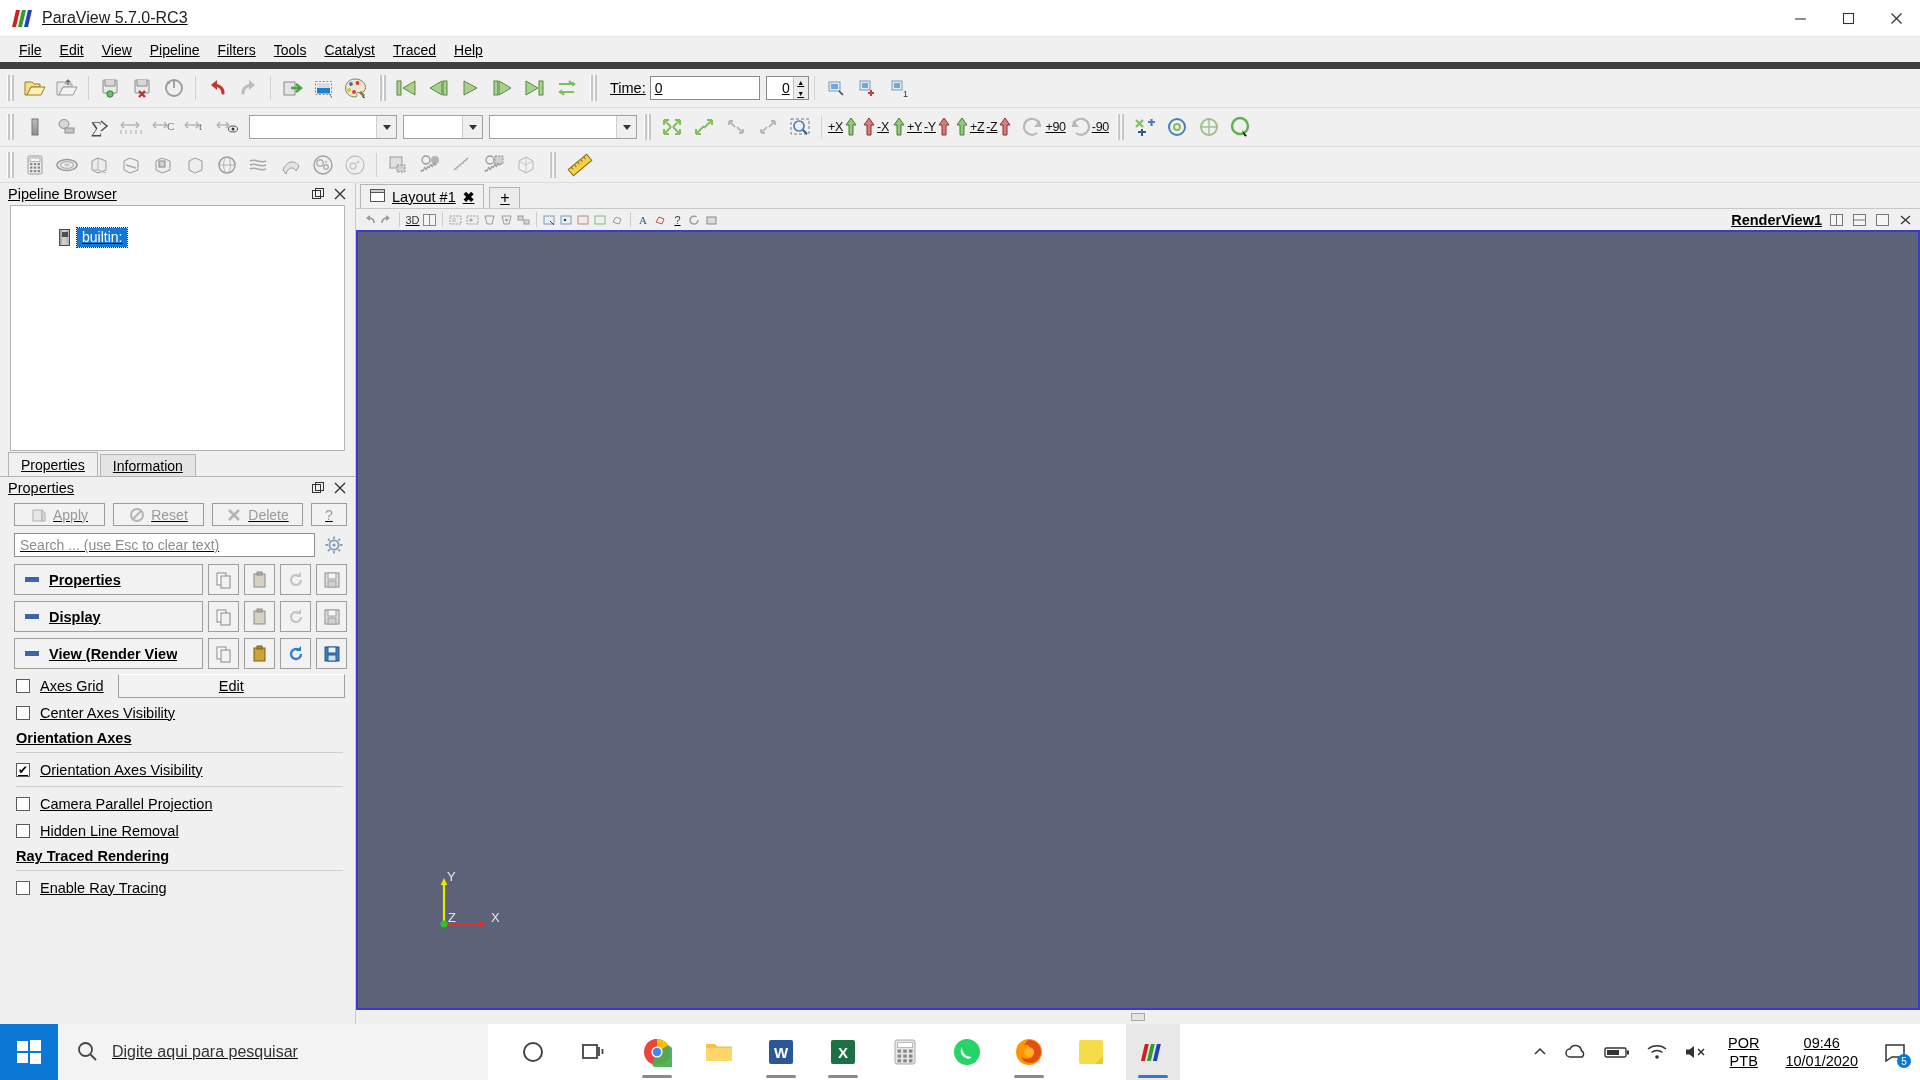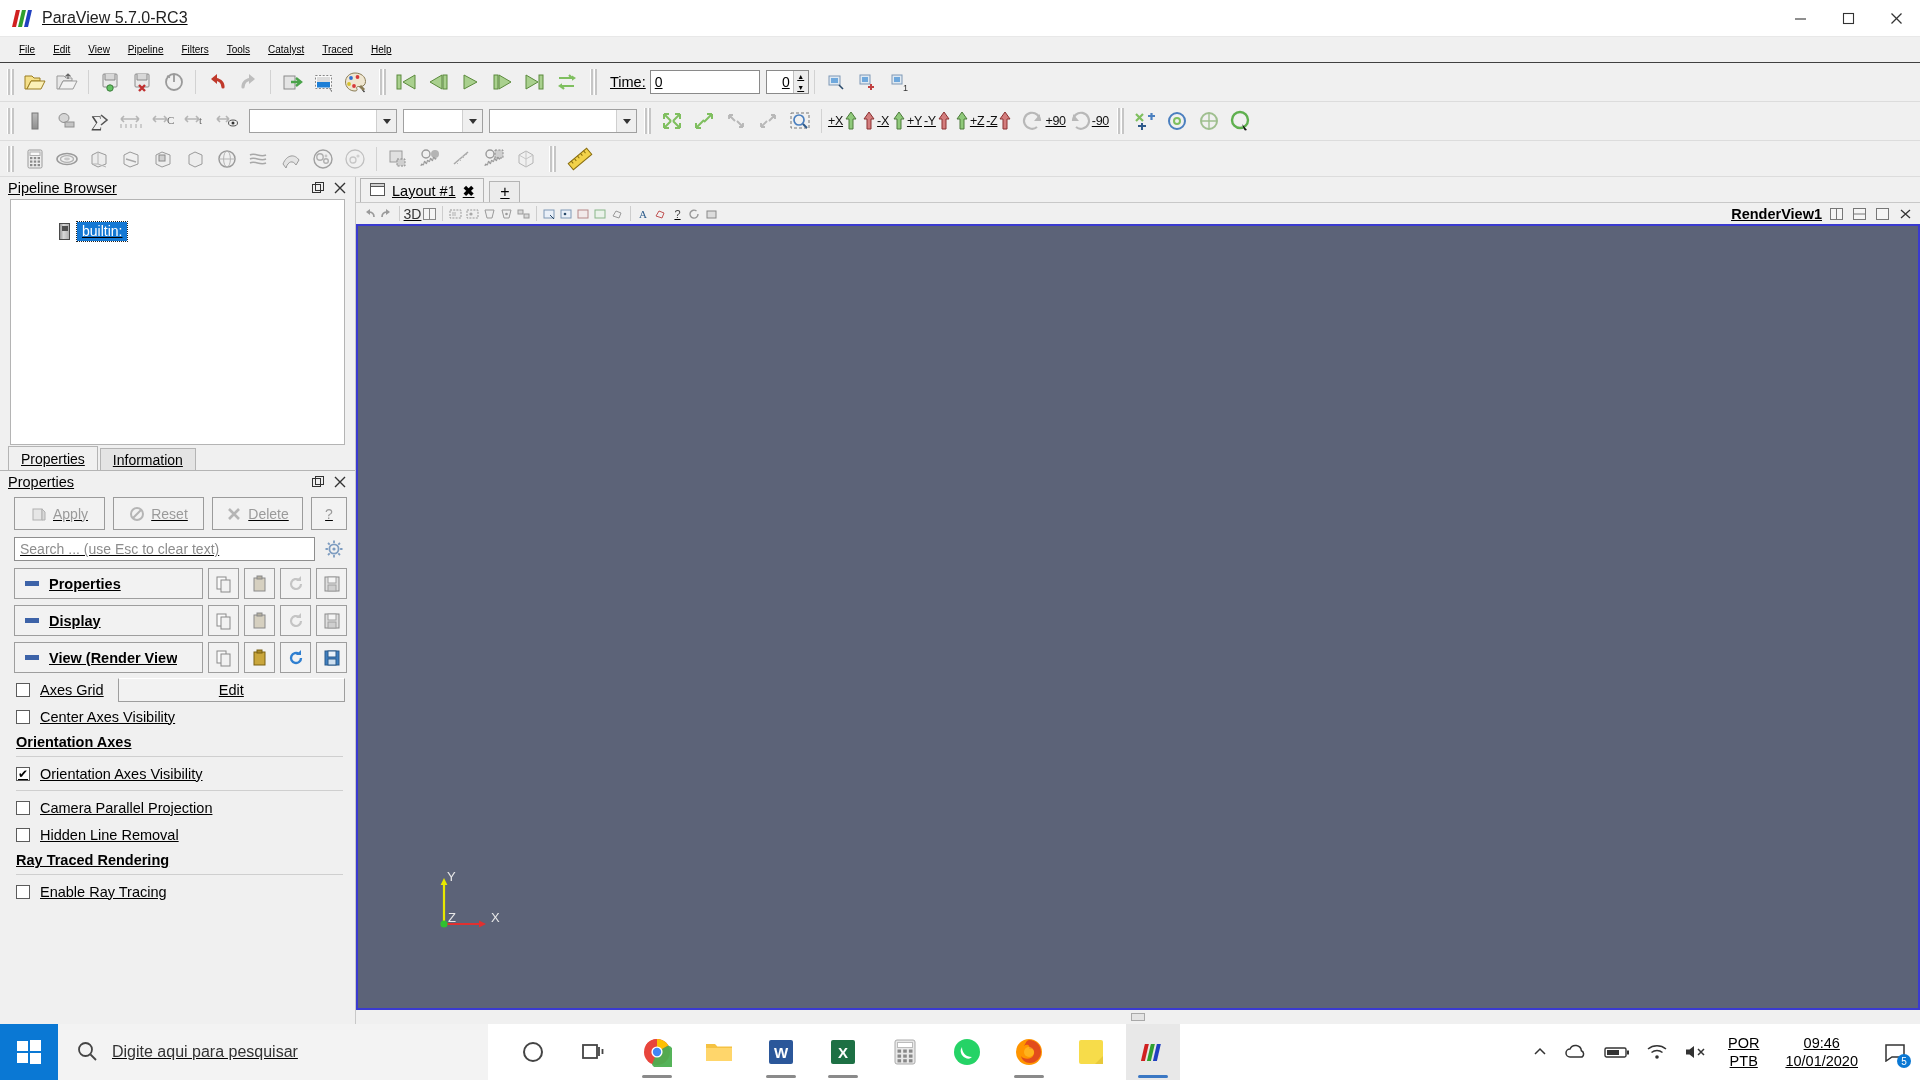--- a/index.html
+++ b/index.html
@@ -16,24 +16,24 @@
   .titlebar{ height:37px; background:#ffffff; display:flex; align-items:center; flex:0 0 37px; border-bottom:1px solid #e8e8e8;}
   .titlebar .logo{ margin-left:14px; margin-right:10px; display:flex; align-items:flex-end; height:17px;}
   .titlebar .logo i{ display:block; width:4px; height:17px; margin-right:2px; transform:skewX(-13deg); }
   .titlebar .title{ font-size:16px; color:#222; }
   .winbtns{ margin-left:auto; display:flex; height:37px; }
   .winbtn{ width:48px; height:37px; display:flex; align-items:center; justify-content:center; font-size:15px; color:#333; }
   .winbtn svg{ display:block; }
 
   
   .menubar{ height:25px; flex:0 0 25px; display:flex; align-items:center; padding-left:10px; background:#f0f0f0; }
-  .menu-item{ padding:3px 9px; font-size:10px; color:#000; }
+  .menu-item{ padding:3px 9px; font-size:14px; color:#000; }
 
   
-  .toolbars{ background:#f0f0f0; border-top:1px solid #404040; }
+  .toolbars{ background:#f0f0f0; border-top:7px solid #404040; }
   .tbrow{ display:flex; align-items:center; height:39px; border-bottom:1px solid #dcdcdc; }
   .tbrow.r3{ height:36px; }
   .grip{ width:9px; height:26px; margin:0 4px 0 6px; position:relative; flex:0 0 9px;}
   .grip::before,.grip::after{ content:""; position:absolute; top:0; width:2px; height:26px; background:#c6c6c6; border-left:1px solid #fff;}
   .grip::before{ left:1px;} .grip::after{ left:5px;}
   .sep{ width:1px; height:24px; background:#d2d2d2; margin:0 5px; flex:0 0 1px;}
   .tbtn{ width:32px; height:30px; display:flex; align-items:center; justify-content:center; flex:0 0 32px; }
   .tbtn svg{ display:block; }
   .tbtn.wide{ width:38px; flex:0 0 38px;}
   .tlabel{ font-size:14.5px; margin:0 4px 0 8px; }
@@ -70,21 +70,21 @@
   .pl-srv-icon::before{ content:""; position:absolute; left:2px; top:2px; width:6px; height:5px; background:#4f4f4f;}
   .pl-label{ background:#1478d4; color:#fff; font-size:14px; padding:1px 5px 2px 5px; outline:1px dotted #222; }
 
   .tabsrow{ height:26px; display:flex; align-items:flex-end; padding-left:8px; border-bottom:1px solid #b4b4b4;}
   .ptab{ height:22px; padding:0 12px; font-size:14px; display:flex; align-items:center;
          border:1px solid #b4b4b4; border-bottom:none; background:#e4e4e4; margin-right:2px;}
   .ptab.active{ background:#f0f0f0; height:24px; }
 
   .propspanel{ flex:1; display:flex; flex-direction:column; min-height:0; }
   .btnrow{ display:flex; padding:4px 8px 2px 14px; gap:8px; }
-  .pbtn{ height:33px; flex:1; border:1px solid #9b9b9b; background:#f2f2f2; display:flex; align-items:center;
+  .pbtn{ height:23px; flex:1; border:1px solid #9b9b9b; background:#f2f2f2; display:flex; align-items:center;
          justify-content:center; gap:6px; font-size:14px; color:#9a9a9a; }
   .pbtn.help{ flex:0 0 36px; }
   .searchrow{ display:flex; align-items:center; padding:5px 8px 4px 14px; gap:6px;}
   .searchbox{ flex:1; height:24px; border:1px solid #8e8e8e; background:#fff; font-size:14px; color:#8d8d8d; padding:0 5px; line-height:22px;}
   .gearbtn{ width:26px; height:24px; display:flex; align-items:center; justify-content:center;}
 
   .section{ display:flex; align-items:center; padding:3px 8px 3px 14px; gap:5px; }
   .sec-head{ flex:1; height:31px; border:1px solid #9e9e9e; background:#f2f2f2; display:flex; align-items:center; padding-left:10px; gap:10px; }
   .sec-head .dash{ width:14px; height:5px; background:#3d63a8; }
   .sec-head .nm{ font-size:14.5px; font-weight:bold; color:#000; white-space:nowrap; overflow:hidden;}
@@ -903,21 +903,21 @@
             </svg>
           </div>
         <div class="vtb">
             <svg width="13" height="12" viewBox="0 0 13 12">
               <path d="M2 9c0-3.2 2.4-5 5.6-5" fill="none" stroke="#9a9a9a" stroke-width="1.7"></path>
               <path d="M6 1l4 3-4 3z" fill="#9a9a9a"></path>
             </svg>
           </div>
         <div class="vsep"></div>
         <div class="vtb">
-            <span style="font-size:14px;color:#333;">3D</span>
+            <span style="font-size:11px;color:#333;">3D</span>
           </div>
         <div class="vtb">
             <svg width="13" height="12" viewBox="0 0 13 12">
               <rect x="0.5" y="0.5" width="12" height="11" fill="#f5f5f5" stroke="#888"></rect>
               <path d="M6.5 0.5v11" stroke="#888"></path>
             </svg>
           </div>
         <div class="vsep"></div>
         <div class="vtb">
             <svg width="13" height="12" viewBox="0 0 13 12">

